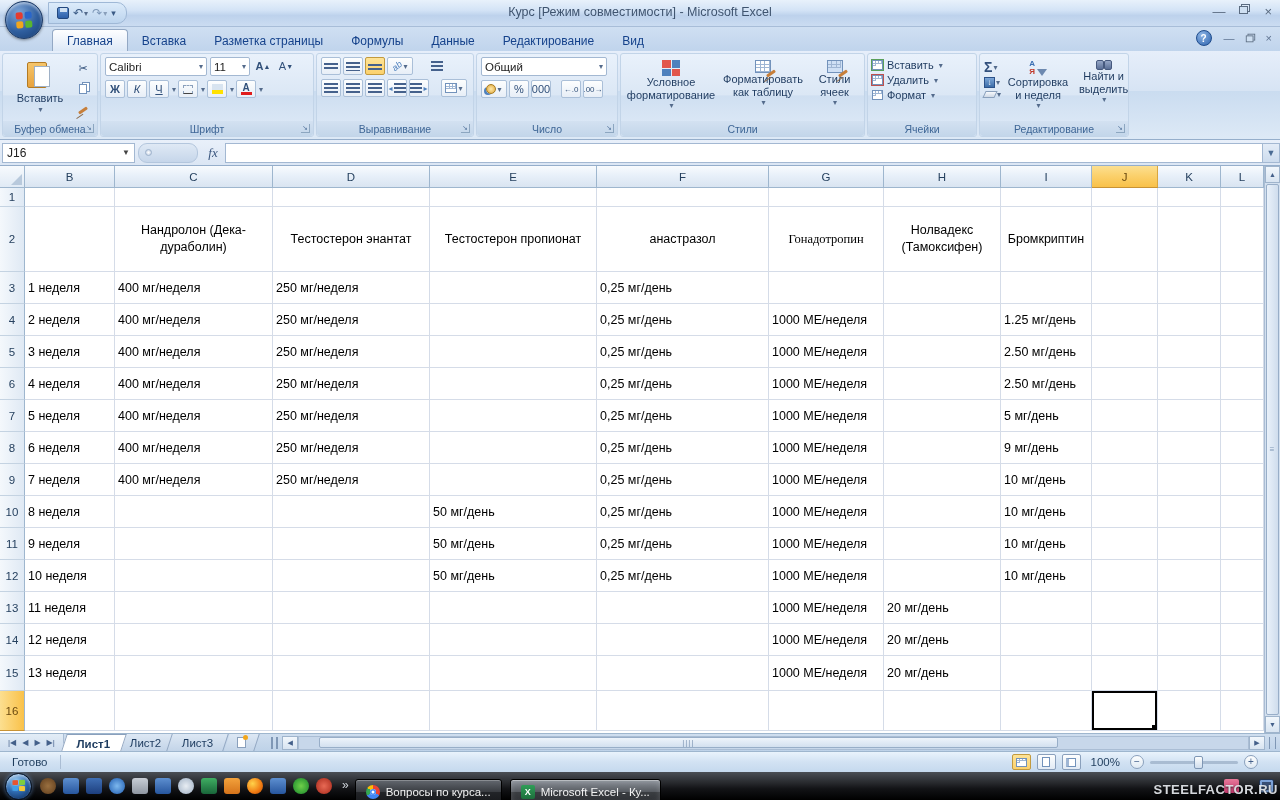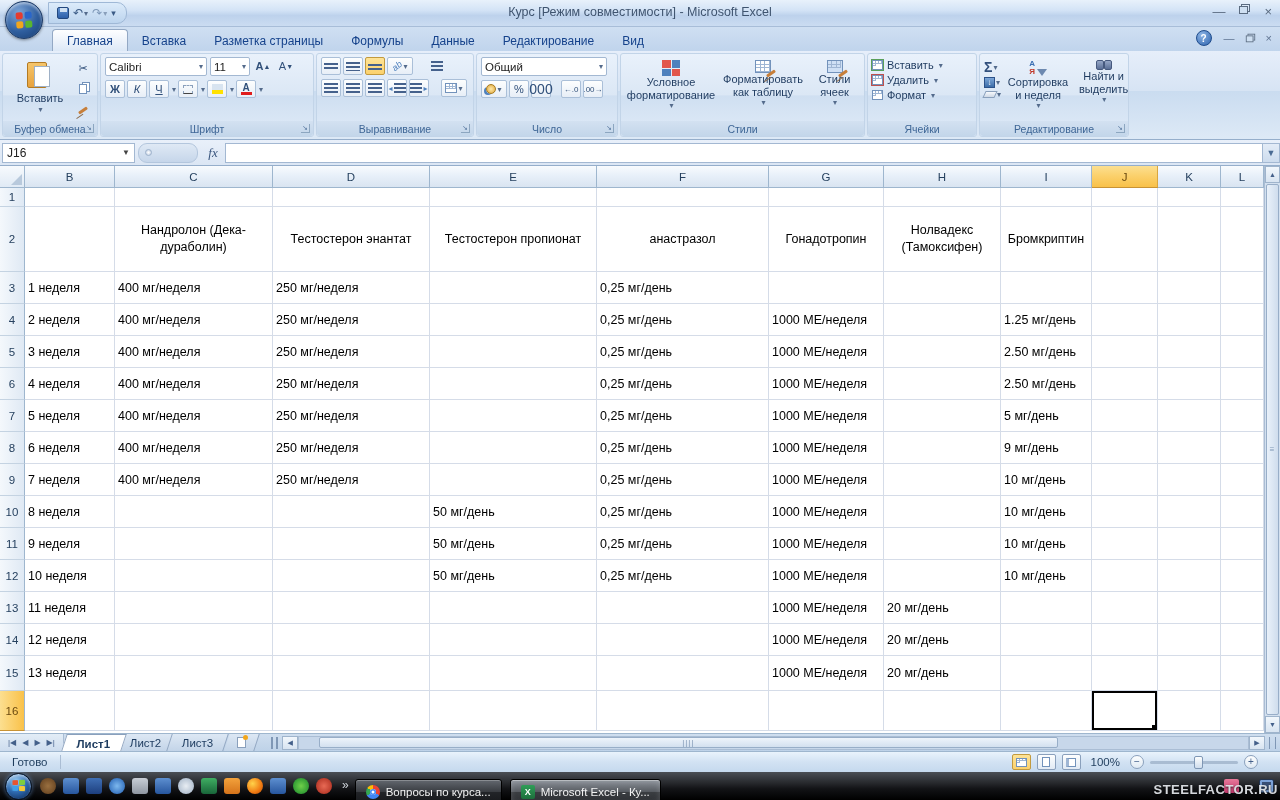--- a/index.html
+++ b/index.html
@@ -323,21 +323,21 @@
         <div class="combo" style="width:126px">
             <span>Общий</span>
             <span class="dd">▾</span>
           </div>
         <div style="display:flex;gap:2px;align-items:center">
           <span class="smallbtn" style="width:26px">
               <i style="width:10px;height:10px;border-radius:50%;background:radial-gradient(#ffe9a8,#e0a73c);border:1px solid #a77a1f;box-shadow:-3px 2px 0 -1px #4f81bd"></i>
               <span class="dd">▾</span>
             </span>
           <span class="smallbtn">%</span>
-          <span class="smallbtn" style="font-size:14px">000</span>
+          <span class="smallbtn" style="font-size:11px">000</span>
           <span class="smallbtn" style="font-size:8px;margin-left:8px">←.0</span>
           <span class="smallbtn" style="font-size:8px">.00→</span>
         </div>
       </div>
       <div class="rg-label">
           <span>Число</span>
         </div>
       <div class="dlg">↘</div>
     </div>
 
@@ -513,21 +513,21 @@
         <div class="cell" style="width: 63px; height: 19px; flex: 0 0 auto;"></div>
         <div class="cell" style="width: 43px; height: 19px; flex: 0 0 auto;"></div>
       </div>
       <div class="hrow">
         <div class="rowhdr" style="width: 25px; height: 65px; flex: 0 0 auto;">2</div>
         <div class="cell hdrcell" style="width: 90px; height: 65px; flex: 0 0 auto;"></div>
         <div class="cell hdrcell" style="width: 158px; height: 65px; flex: 0 0 auto;">Нандролон (Дека-дураболин)</div>
         <div class="cell hdrcell" style="width: 157px; height: 65px; flex: 0 0 auto;">Тестостерон энантат</div>
         <div class="cell hdrcell" style="width: 167px; height: 65px; flex: 0 0 auto;">Тестостерон пропионат</div>
         <div class="cell hdrcell" style="width: 172px; height: 65px; flex: 0 0 auto;">анастразол</div>
-        <div class="cell hdrcell" style="width: 115px; height: 65px; flex: 0 0 auto;">Гонадотропин</div>
+        <div class="cell hdrcell" style="width: 115px; height: 65px; flex: 0 0 auto; font-family: Liberation Serif, serif;">Гонадотропин</div>
         <div class="cell hdrcell" style="width: 117px; height: 65px; flex: 0 0 auto;">Нолвадекс (Тамоксифен)</div>
         <div class="cell hdrcell" style="width: 91px; height: 65px; flex: 0 0 auto;">Бромкриптин</div>
         <div class="cell hdrcell" style="width: 66px; height: 65px; flex: 0 0 auto;"></div>
         <div class="cell hdrcell" style="width: 63px; height: 65px; flex: 0 0 auto;"></div>
         <div class="cell hdrcell" style="width: 43px; height: 65px; flex: 0 0 auto;"></div>
       </div>
       <div class="hrow">
         <div class="rowhdr" style="width: 25px; height: 32px; flex: 0 0 auto;">3</div>
         <div class="cell" style="width: 90px; height: 32px; flex: 0 0 auto;">1 неделя</div>
         <div class="cell" style="width: 158px; height: 32px; flex: 0 0 auto;">400 мг/неделя</div>

